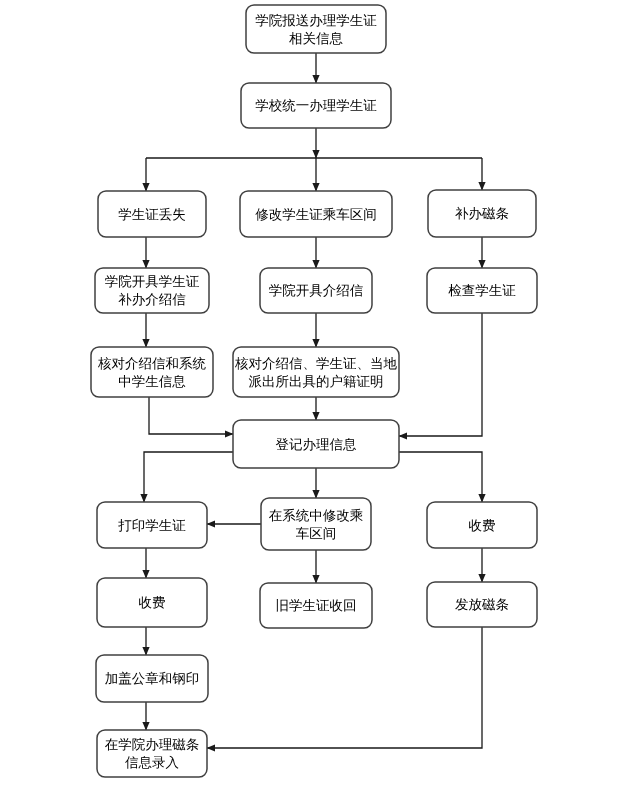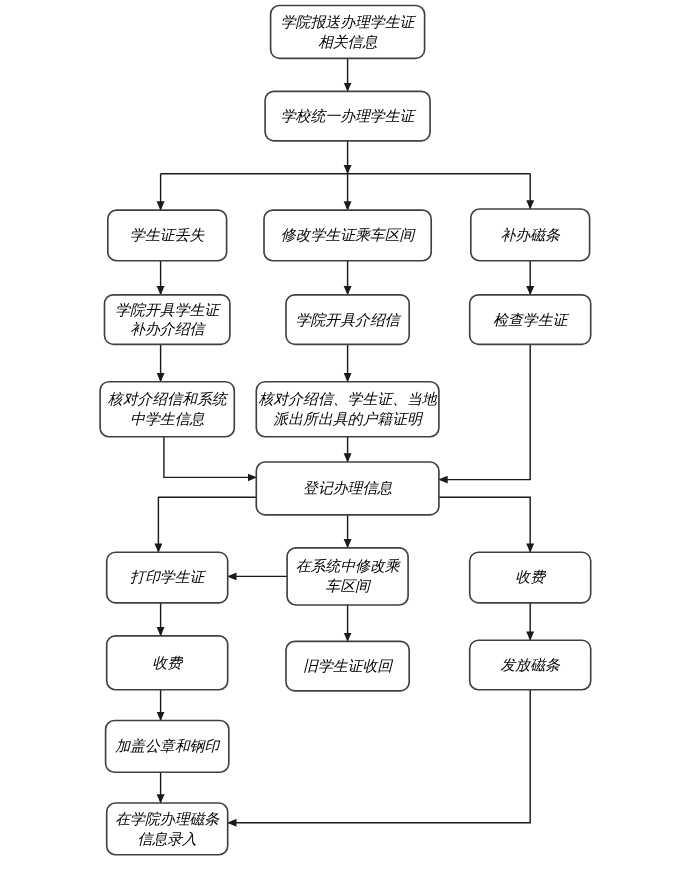--- a/index.html
+++ b/index.html
@@ -7,21 +7,20 @@
     padding: 0;
     background: #ffffff;
     font-family: "Liberation Sans", "DejaVu Sans", sans-serif;
   }
   .canvas {
     position: relative;
     width: 617px;
     height: 791px;
     background: #ffffff;
     overflow: hidden;
-    font-style: italic;
   }
   svg { display: block; }
   .edge {
     fill: none;
     stroke: #1a1a1a;
     stroke-width: 1.3;
   }
   .node-rect {
     fill: #ffffff;
     stroke: #404040;

